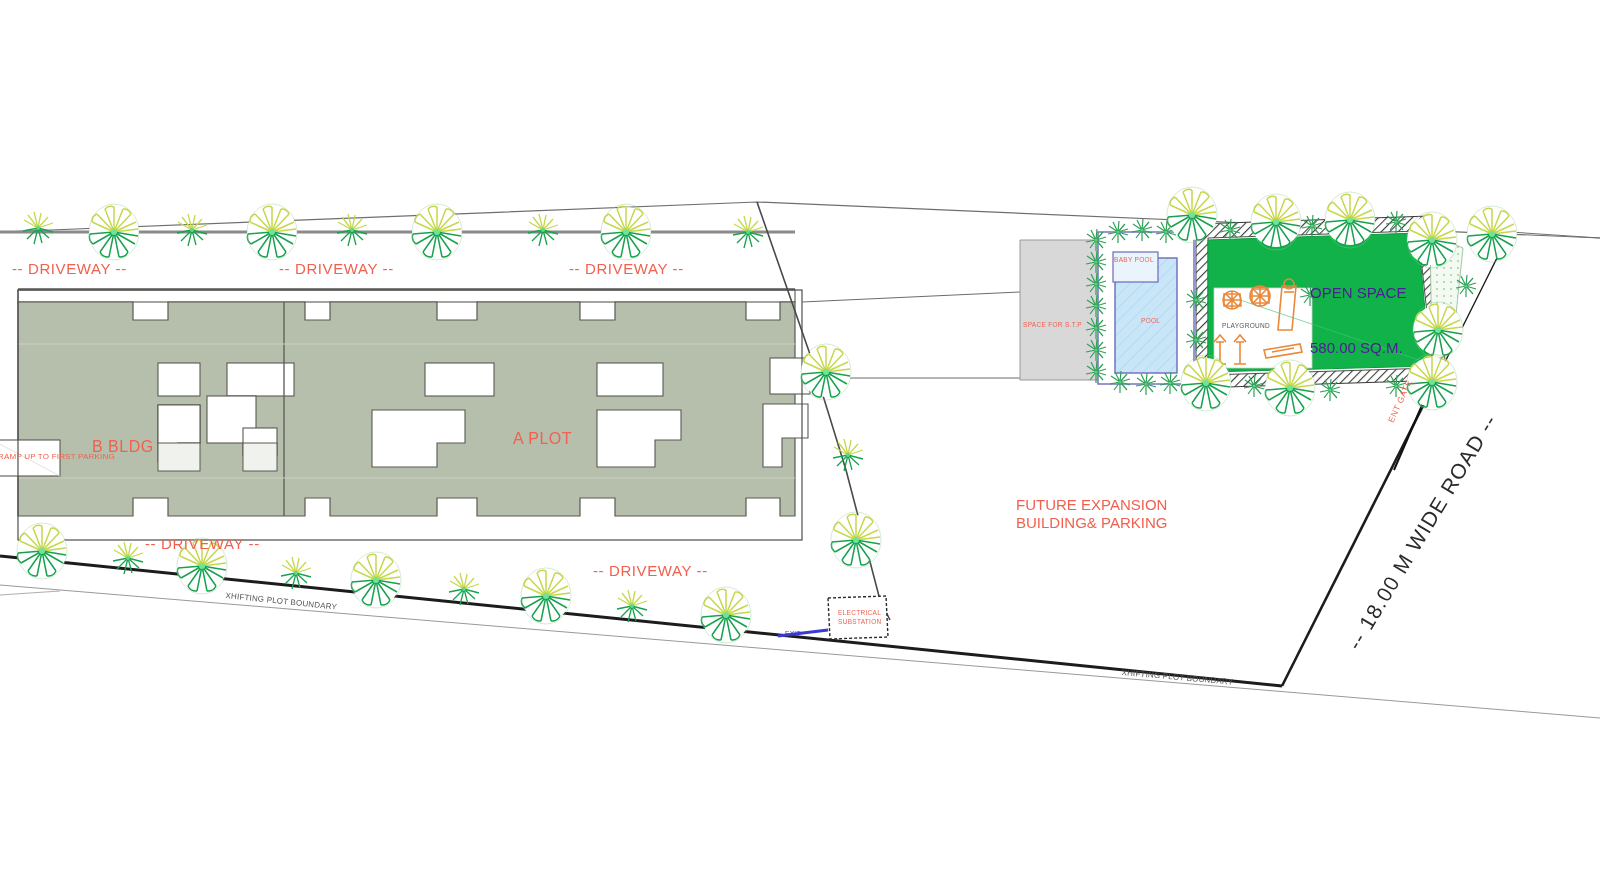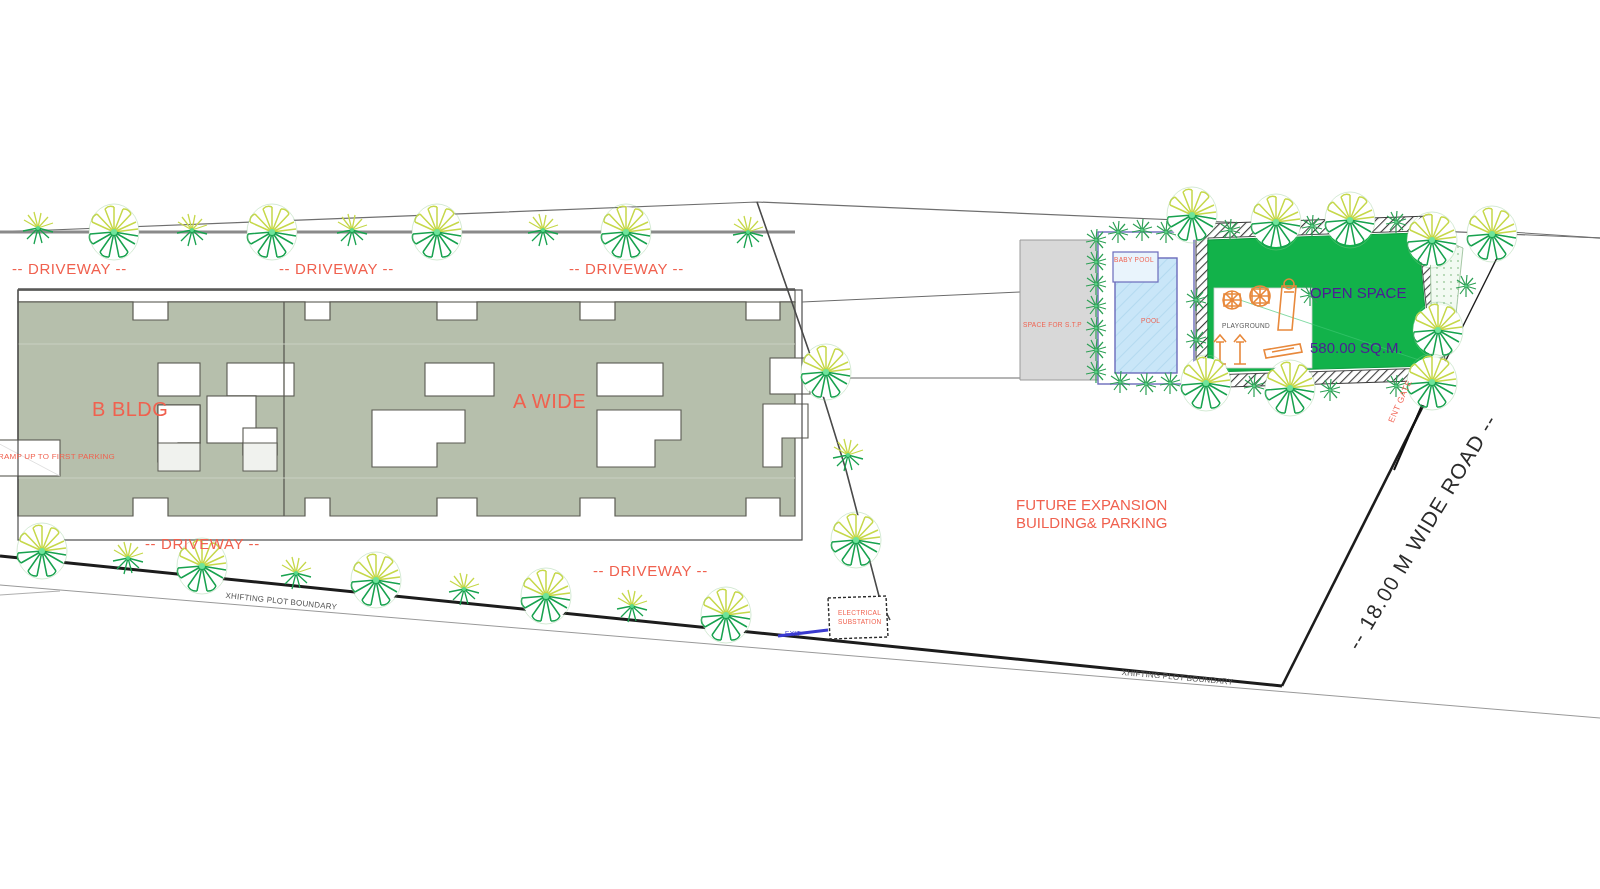--- a/index.html
+++ b/index.html
@@ -1,21 +1,21 @@
 <!DOCTYPE html>
 <html><head>
 <meta charset="utf-8">
 <style>
   html,body{margin:0;padding:0;background:#ffffff;}
   body{width:1600px;height:889px;overflow:hidden;font-family:"Liberation Sans",sans-serif;}
   #plan{position:relative;width:1600px;height:889px;background:#fff;}
   #plan svg{position:absolute;left:0;top:0;}
   .lbl{position:absolute;color:#f0614f;font-family:"Liberation Sans",sans-serif;white-space:nowrap;pointer-events:none;}
   .drw{font-size:15px;letter-spacing:.6px;}
-  .bldg{font-size:20px;letter-spacing:.5px;}
+  .bldg{font-size:16px;letter-spacing:.5px;margin-top:40px;}
   .tiny{font-size:6.5px;letter-spacing:.3px;}
   .tiny8{font-size:8px;letter-spacing:.2px;}
   .mid{font-size:15px;line-height:20px;}
   .road{font-size:21px;letter-spacing:1.2px;color:#2b2b2b;font-weight:400;}
   .gate{font-size:8.5px;color:#f2695a;letter-spacing:.5px;}
   .bnd{font-size:8px;color:#555;letter-spacing:.2px;}
   .os{font-size:15px;line-height:19px;color:#4c1d95;}
 </style>
 </head>
 <body>
@@ -333,21 +333,21 @@
   <g>
     <line x1="0" y1="595" x2="60" y2="591" stroke="#999" stroke-width="0.8"></line>
   </g>
 </svg>
 
 <div class="lbl drw" style="left:12px;top:260px;">-- DRIVEWAY --</div>
 <div class="lbl drw" style="left:279px;top:260px;">-- DRIVEWAY --</div>
 <div class="lbl drw" style="left:569px;top:260px;">-- DRIVEWAY --</div>
 
 <div class="lbl bldg" style="left:92px;top:398px;">B BLDG</div>
-<div class="lbl bldg" style="left:513px;top:390px;">A WIDE</div>
+<div class="lbl bldg" style="left:513px;top:390px;">A PLOT</div>
 
 <div class="lbl tiny8" style="left:-2px;top:452px;">RAMP UP TO FIRST PARKING</div>
 
 <div class="lbl drw" style="left:145px;top:535px;">-- DRIVEWAY --</div>
 <div class="lbl drw" style="left:593px;top:562px;">-- DRIVEWAY --</div>
 
 <div class="lbl tiny" style="left:1023px;top:321px;">SPACE FOR S.T.P</div>
 
 <div class="lbl tiny" style="left:1114px;top:256px;">BABY POOL</div>
 <div class="lbl tiny" style="left:1141px;top:317px;">POOL</div>

